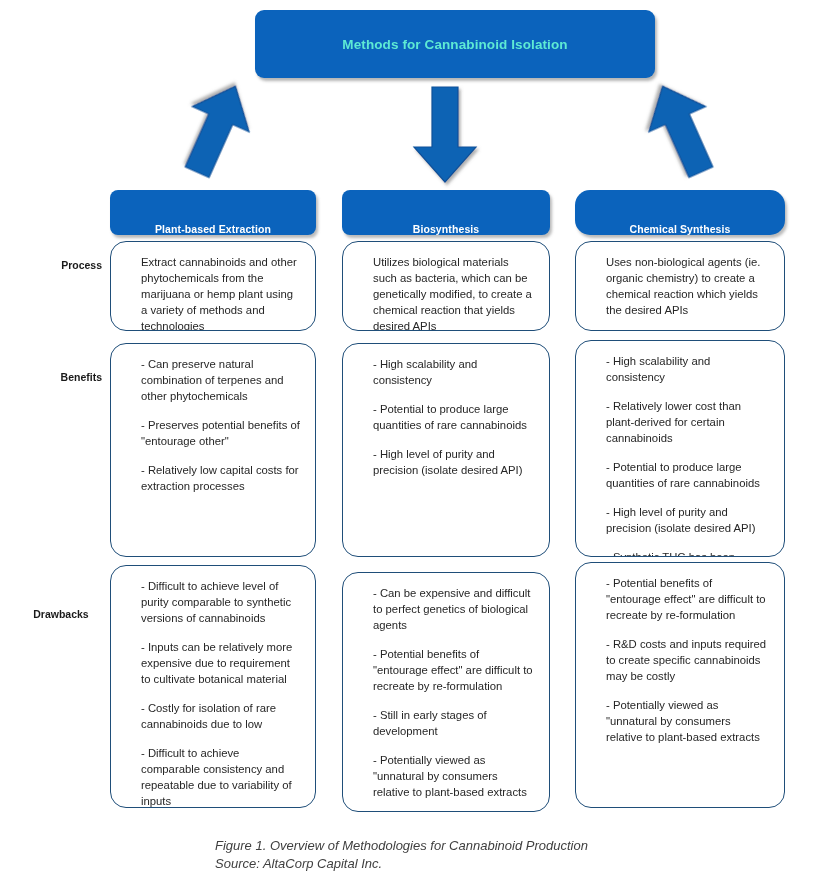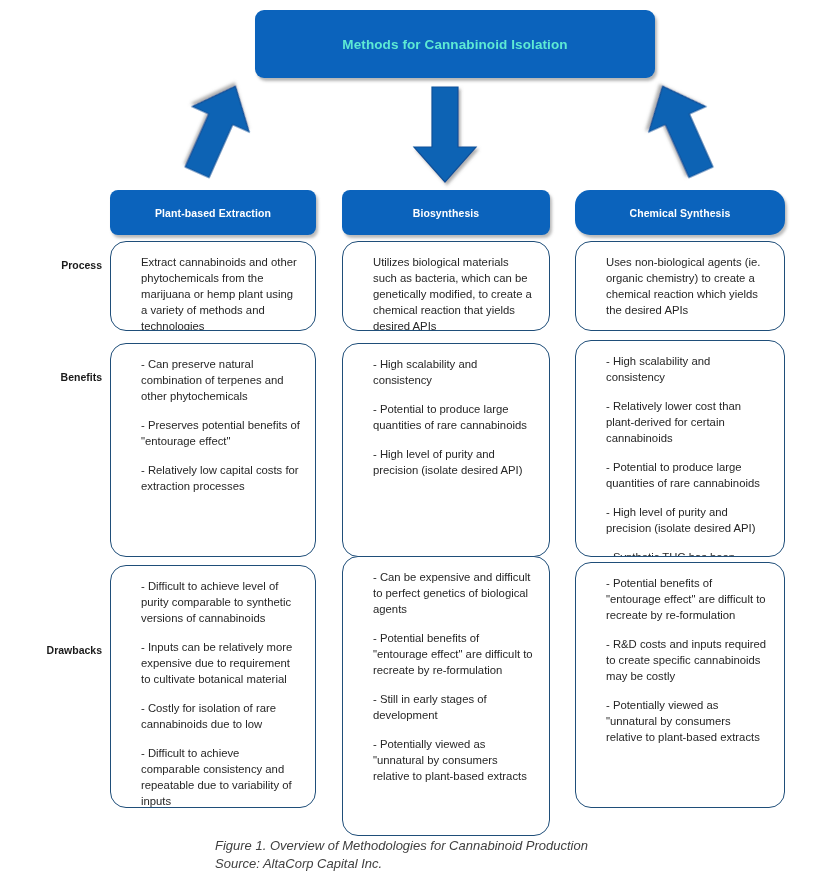--- a/index.html
+++ b/index.html
@@ -55,21 +55,21 @@
 
   
   .col-header {
     position: absolute;
     top: 190px;
     height: 45px;
     background: #0B63BC;
     border-radius: 8px;
     box-shadow: 2px 3px 3px rgba(90,90,90,0.42);
     display: flex;
-    align-items: center;
+    align-items: flex-end;
     justify-content: center;
   }
   .col-header .hdr-text {
     color: #ffffff;
     font-size: 10.5px;
     font-weight: bold;
     text-align: center;
     letter-spacing: 0.1px;
   }
   .col-1 { left: 110px; width: 206px; }
@@ -81,21 +81,21 @@
     position: absolute;
     left: 20px;
     width: 82px;
     text-align: right;
     font-size: 10.5px;
     font-weight: bold;
     color: #1a1a1a;
   }
   .label-process   { top: 259px; }
   .label-benefits  { top: 371px; }
-  .label-drawbacks { top: 644px; }
+  .label-drawbacks { top: 608px; text-align: center; }
 
   
   .cell {
     position: absolute;
     box-sizing: border-box;
     border: 1.6px solid #1F4E79;
     border-radius: 16px;
     background: #ffffff;
     padding: 12px 14px 10px 30px;
     overflow: hidden;
@@ -108,21 +108,21 @@
   }
   .cell p:last-child { margin-bottom: 0; }
   .cell.tight p { margin-bottom: 0; }
 
   
   .row-process   { top: 241px; height: 90px; }
   .row-benefits  { top: 343px; height: 214px; }
   .row-drawbacks { top: 565px; height: 243px; }
 
   .row-benefits.c3  { top: 340px; height: 217px; }
-  .row-drawbacks.c2 { top: 556px; height: 280px; }
+  .row-drawbacks.c2 { top: 572px; height: 240px; }
   .row-drawbacks.c3 { top: 562px; height: 246px; }
 
   
   .caption {
     position: absolute;
     left: 215px;
     top: 837px;
     width: 560px;
     font-family: "Liberation Sans", sans-serif;
     font-style: italic;
@@ -180,21 +180,21 @@
   </div>
   <div class="cell row-process col-2 tight">
     <p>Utilizes biological materials such as bacteria, which can be genetically modified, to create a chemical reaction that yields desired APIs</p>
   </div>
   <div class="cell row-process col-3 tight">
     <p>Uses non-biological agents (ie. organic chemistry) to create a chemical reaction which yields the desired APIs</p>
   </div>
 
   <div class="cell row-benefits col-1">
     <p>- Can preserve natural combination of terpenes and other phytochemicals</p>
-    <p>- Preserves potential benefits of "entourage effect"</p>
+    <p>- Preserves potential benefits of "entourage other"</p>
     <p>- Relatively low capital costs for extraction processes</p>
   </div>
   <div class="cell row-benefits col-2">
     <p>- High scalability and consistency</p>
     <p>- Potential to produce large quantities of rare cannabinoids</p>
     <p>- High level of purity and precision (isolate desired API)</p>
   </div>
   <div class="cell row-benefits c3 col-3">
     <p>- High scalability and consistency</p>
     <p>- Relatively lower cost than plant-derived for certain cannabinoids</p>

